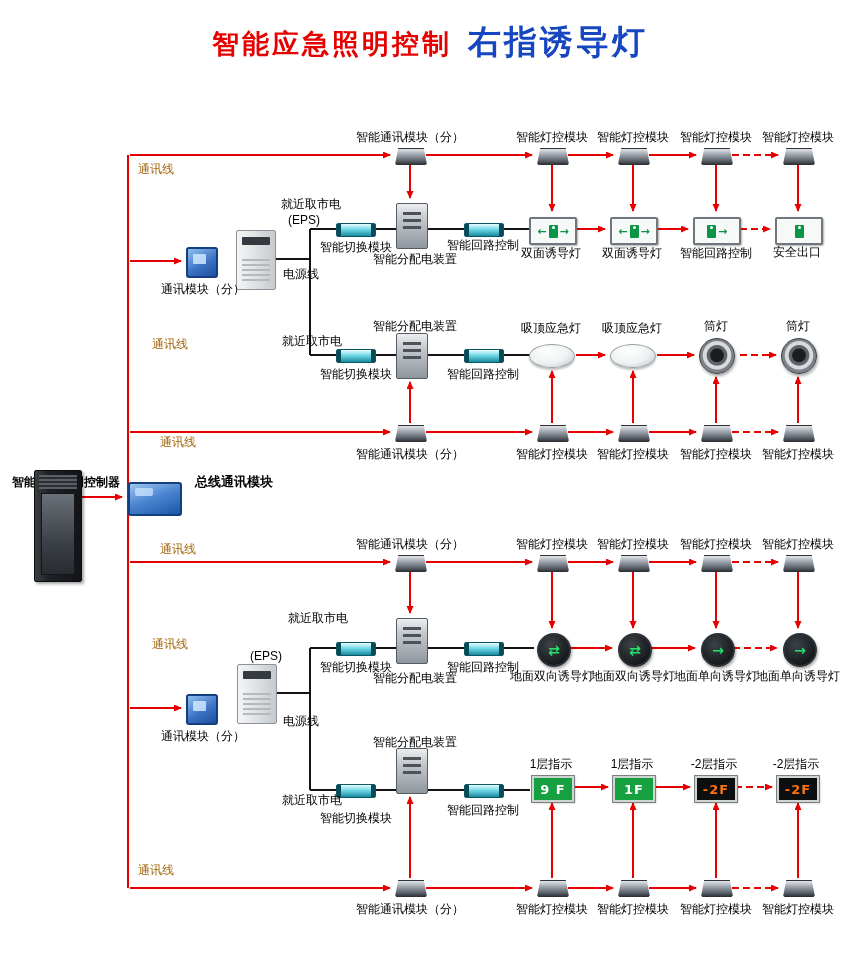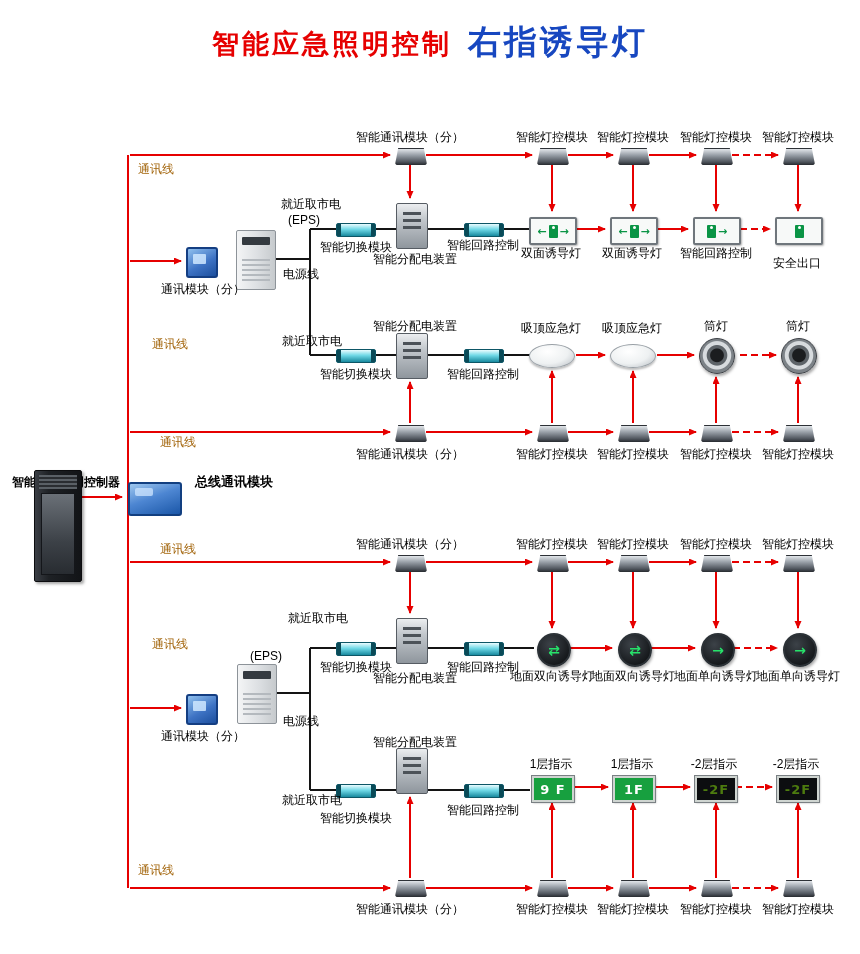--- a/index.html
+++ b/index.html
@@ -65,21 +65,21 @@
   
   .ground-light{position:absolute;width:30px;height:30px;border-radius:50%;border:2px solid #2c3237;
         background:radial-gradient(circle at 38% 32%,#3c4248,#15181b 75%);
         display:flex;align-items:center;justify-content:center;color:#27e26a;
         font-family:"DejaVu Sans",sans-serif;font-weight:bold;font-size:14px;box-shadow:1px 2px 3px rgba(0,0,0,.35);}
   
   .floor-sign{position:absolute;width:38px;height:22px;display:flex;align-items:center;justify-content:center;
         color:#fff;font-family:"DejaVu Sans",sans-serif;font-weight:bold;font-size:13px;letter-spacing:1px;
         border:2px solid #cfd5d1;box-shadow:0 0 0 1px #7a8084,1px 1px 2px rgba(0,0,0,.3);}
   .fs-green{background:#17a03f;}
-  .fs-black{background:#0c0e10;color:#4d7c0f;}
+  .fs-black{background:#0c0e10;color:#f97316;}
 </style>
 </head>
 <body>
 
 <div class="stage">
 
   <svg class="wires" width="860" height="954" viewBox="0 0 860 954">
     <defs>
       <marker id="ra" markerWidth="9" markerHeight="8" refX="7" refY="3.5" orient="auto" markerUnits="userSpaceOnUse">
         <path d="M0,0L8,3.5L0,7Z" fill="#e60000"></path>
@@ -211,21 +211,21 @@
   <div class="exit-sign" style="left:693px;top:217px">
     <span class="man-glyph"></span>
     <span class="arr">→</span>
   </div>
   <div class="exit-sign" style="left:775px;top:217px">
     <span class="man-glyph"></span>
   </div>
   <div class="lbl" style="left:516px;top:247px;width:70px">双面诱导灯</div>
   <div class="lbl" style="left:597px;top:247px;width:70px">双面诱导灯</div>
   <div class="lbl" style="left:680px;top:247px;width:70px">智能回路控制</div>
-  <div class="lbl" style="left:762px;top:257px;width:70px">安全出口</div>
+  <div class="lbl" style="left:762px;top:246px;width:70px">安全出口</div>
 
   <div class="lbl" style="left:281px;top:335px;width:62px">就近取市电</div>
   <div class="lbl" style="left:373px;top:320px;width:80px">智能分配电装置</div>
   <div class="mod-teal" style="left:336px;top:349px"></div>
   <div class="lbl" style="left:319px;top:368px;width:74px">智能切换模块</div>
   <div class="dist-box" style="left:396px;top:333px"></div>
   <div class="mod-teal" style="left:464px;top:349px"></div>
   <div class="lbl" style="left:446px;top:368px;width:74px">智能回路控制</div>
   <div class="lbl" style="left:516px;top:322px;width:70px">吸顶应急灯</div>
   <div class="lbl" style="left:597px;top:322px;width:70px">吸顶应急灯</div>

